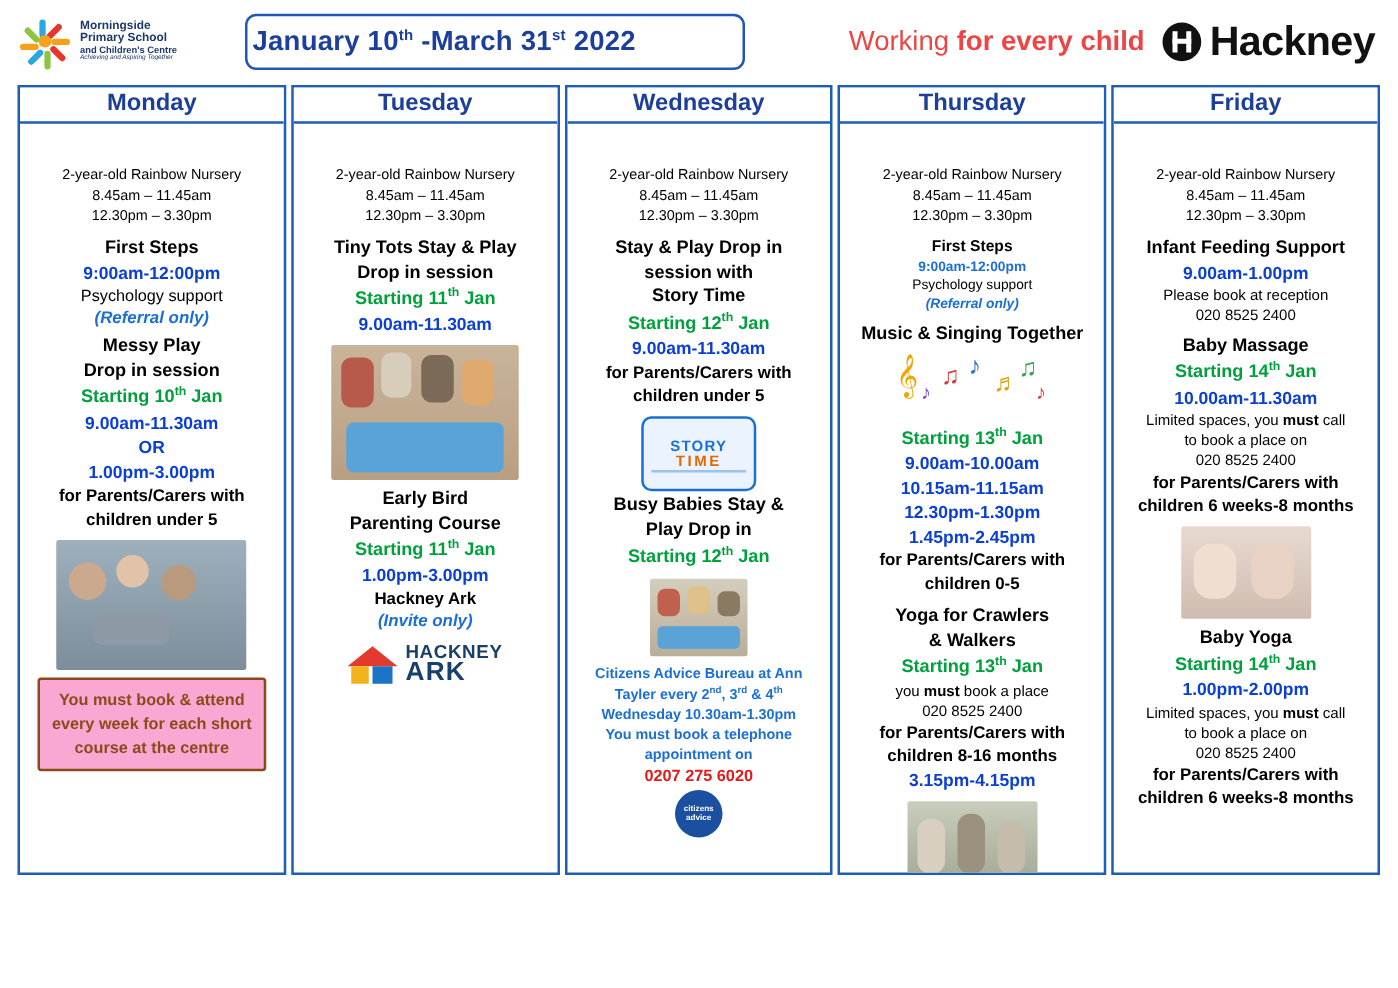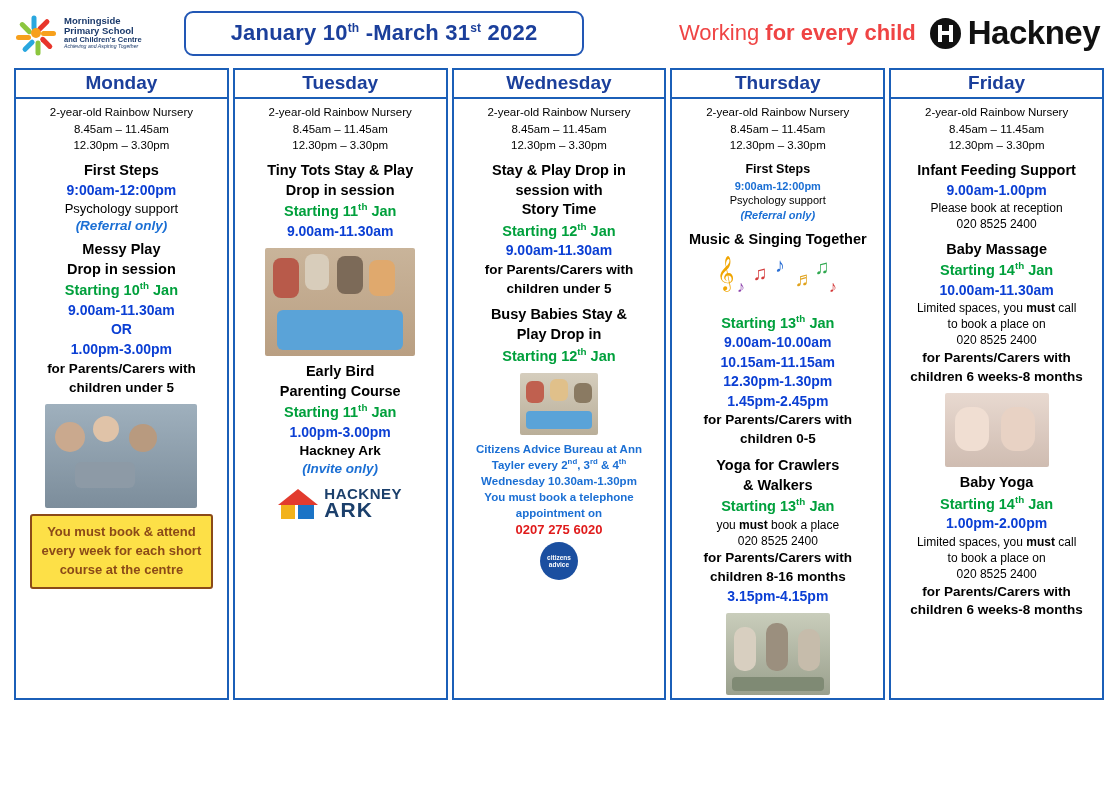--- a/index.html
+++ b/index.html
@@ -36,23 +36,23 @@
   .logo-mark:after{
     content:""; position:absolute; left:17px; top:17px; width:10px; height:10px;
     border-radius:50%; background:#f7a01c;
   }
   .logo-text { line-height: 1.05; }
   .logo-text .l1 { font-size: 9.5px; font-weight: bold; color: #1b3a6b; }
   .logo-text .l2 { font-size: 7.5px; font-weight: bold; color: #1b3a6b; }
   .logo-text .l3 { font-size: 5.2px; color: #1b3a6b; font-style: italic; }
 
   .title-box {
-    flex: none; width: 400px; margin-left: 0;
+    flex: none; width: 400px; margin-left: 12px;
     border: 2px solid #2257b5; border-radius: 9px;
-    background: #fff; text-align: center;
+    background: #fff; text-align: left;
     padding: 7px 4px 8px 4px;
   }
   .title-box .title {
     font-size: 22px; font-weight: bold; color: #1b3f9b;
     letter-spacing: .2px; white-space: nowrap;
   }
   .title-box sup { font-size: 12px; }
 
   .header-right {
     flex: 1; display: flex; align-items: center; justify-content: flex-end;
@@ -85,39 +85,39 @@
     display: flex; flex-direction: column; overflow: hidden;
   }
   .col-head {
     font-size: 19px; font-weight: bold; color: #1b3f9b;
     text-align: center; padding: 2px 0 3px 0;
     border-bottom: 2px solid #1b5fb8;
     background: #fff;
   }
   .col-body {
     flex: 1; padding: 5px 6px 16px 6px;
-    text-align: center; overflow: hidden;
+    text-align: center; overflow: hidden; margin-top: 28px;
   }
   .blk { margin-bottom: 7px; }
   .t-blk { font-size: 11.5px; line-height: 1.45; }
   .hd { font-size: 14.5px; font-weight: bold; color:#000; line-height:1.35; }
   .green { color: #00a03c; font-weight: bold; font-size: 14.5px; line-height: 1.35; }
   .blue { color: #0b3fd4; font-weight: bold; font-size: 14px; line-height: 1.4; }
   .blue-sm { color: #1b6fd4; font-weight: bold; font-size: 11px; line-height: 1.35; }
   .plain { font-size: 13px; line-height: 1.4; }
   .plain-b { font-size: 13.5px; font-weight: bold; line-height: 1.4; }
   .ital-blue { color:#1b6fd4; font-style: italic; font-weight: bold; font-size: 13.5px; }
   .small-note { font-size: 12px; line-height: 1.35; }
   .note-cab { color:#1b6fd4; font-weight: bold; font-size: 11.5px; line-height: 1.4; }
   .red { color:#e01b1b; font-weight: bold; font-size: 13px; }
   sup { font-size: .68em; }
 
   .booknote {
     margin: 6px 8px 0 8px; border: 2px solid #8b4a18;
-    background: #fde047; border-radius: 3px;
+    background: #f9a8d4; border-radius: 3px;
     padding: 7px 6px; color: #8b4a18;
     font-size: 13px; font-weight: bold; line-height: 1.45;
   }
 
   
   .photo { margin: 6px auto; border-radius: 2px; overflow: hidden; position: relative; }
   .ph-kids-floor { width: 150px; height: 108px; background:
       linear-gradient(#c9b49a,#b99f82); }
   .ph-messy { width: 152px; height: 104px; background: linear-gradient(#9fb0bd,#7c8d9b); }
   .ph-art { width: 78px; height: 62px; background: linear-gradient(#d5cdbd,#b9ae99); }
@@ -310,20 +310,24 @@
           <div>12.30pm – 3.30pm</div>
         </div>
         <div class="blk">
           <div class="hd">Stay &amp; Play Drop in</div>
           <div class="hd">session with</div>
           <div class="hd">Story Time</div>
           <div class="green"><span>Starting 12</span><sup>th</sup><span> Jan</span></div>
           <div class="blue">9.00am-11.30am</div>
           <div class="plain-b">for Parents/Carers with children under 5</div>
         </div>
+        <div class="story">
+          <div class="s1">STORY</div>
+          <div class="s2">TIME</div>
+        </div>
         <div class="blk">
           <div class="hd">Busy Babies Stay &amp;</div>
           <div class="hd">Play Drop in</div>
           <div class="green"><span>Starting 12</span><sup>th</sup><span> Jan</span></div>
         </div>
         <div class="photo ph-art ph-deco">
           <i style="left:6px;top:8px;width:18px;height:22px;background:#c0604f;border-radius:6px"></i>
           <i style="left:30px;top:6px;width:18px;height:22px;background:#e0c08a;border-radius:6px"></i>
           <i style="left:54px;top:10px;width:18px;height:20px;background:#8a7a62;border-radius:6px"></i>
           <i style="left:6px;top:38px;width:66px;height:18px;background:#5aa3d8;border-radius:4px"></i>

